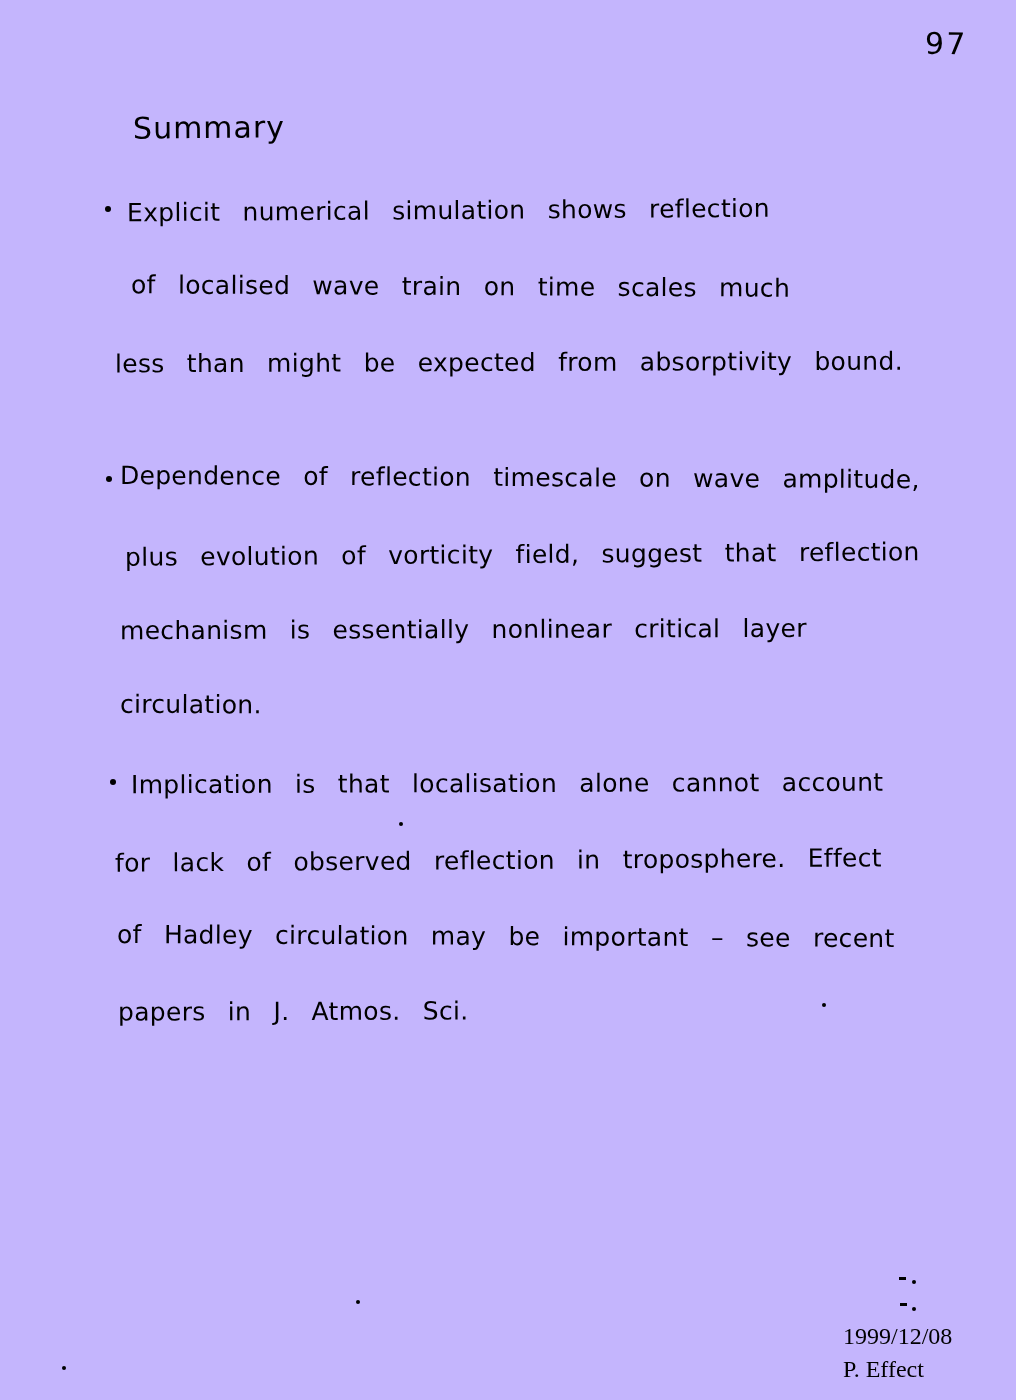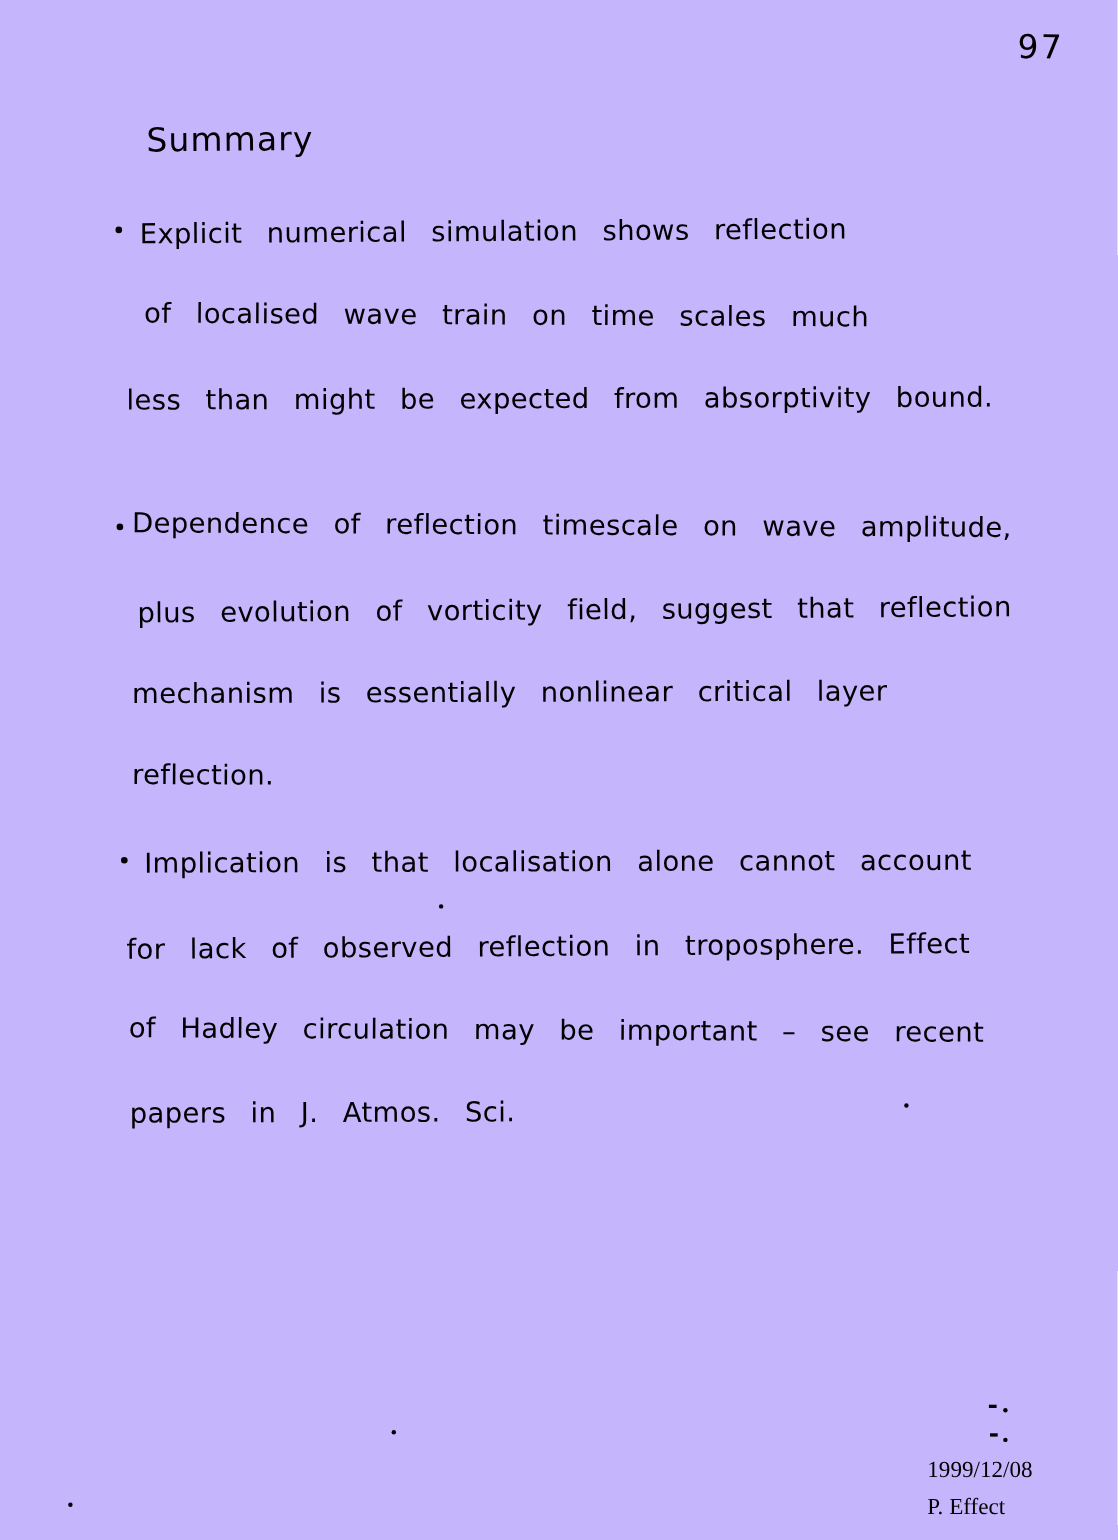--- a/index.html
+++ b/index.html
@@ -45,21 +45,21 @@
     border-radius: 50%;
   }
   .tilt-a { transform: rotate(-0.4deg); }
   .tilt-b { transform: rotate(0.3deg); }
   .tilt-c { transform: rotate(-0.2deg); }
   .footer {
     position: absolute;
     left: 843px;
     top: 1320px;
     font-family: "Liberation Serif", serif;
-    font-size: 21px;
+    font-size: 24px;
     line-height: 33px;
     color: #000000;
   }
   .speck {
     position: absolute;
     background: #000000;
   }
   .speck.dot { width: 4px; height: 4px; border-radius: 50%; }
   .speck.dash { width: 7px; height: 3px; }
 </style>
@@ -74,21 +74,21 @@
 
   <span class="bullet-dot" style="left: 105px; top: 206px;"></span>
   <div class="hw tilt-a" style="left: 127px; top: 196px;">Explicit numerical simulation shows reflection</div>
   <div class="hw tilt-b" style="left: 131px; top: 272px;">of localised wave train on time scales much</div>
   <div class="hw tilt-c" style="left: 115px; top: 348px;">less than might be expected from absorptivity bound.</div>
 
   <span class="bullet-dot" style="left: 106px; top: 476px;"></span>
   <div class="hw tilt-b" style="left: 120px; top: 463px;">Dependence of reflection timescale on wave amplitude,</div>
   <div class="hw tilt-a" style="left: 125px; top: 540px;">plus evolution of vorticity field, suggest that reflection</div>
   <div class="hw tilt-c" style="left: 120px; top: 615px;">mechanism is essentially nonlinear critical layer</div>
-  <div class="hw tilt-b" style="left: 120px; top: 690px;">reflection.</div>
+  <div class="hw tilt-b" style="left: 120px; top: 690px;">circulation.</div>
 
   <span class="bullet-dot" style="left: 110px; top: 779px;"></span>
   <div class="hw tilt-c" style="left: 131px; top: 769px;">Implication is that localisation alone cannot account</div>
   <div class="hw tilt-a" style="left: 115px; top: 846px;">for lack of observed reflection in troposphere. Effect</div>
   <div class="hw tilt-b" style="left: 117px; top: 922px;">of Hadley circulation may be important – see recent</div>
   <div class="hw tilt-c" style="left: 118px; top: 997px;">papers in J. Atmos. Sci.</div>
 
   <span class="speck dot" style="left: 399px; top: 822px;"></span>
   <span class="speck dot" style="left: 822px; top: 1003px;"></span>
   <span class="speck dash" style="left: 899px; top: 1277px;"></span>

